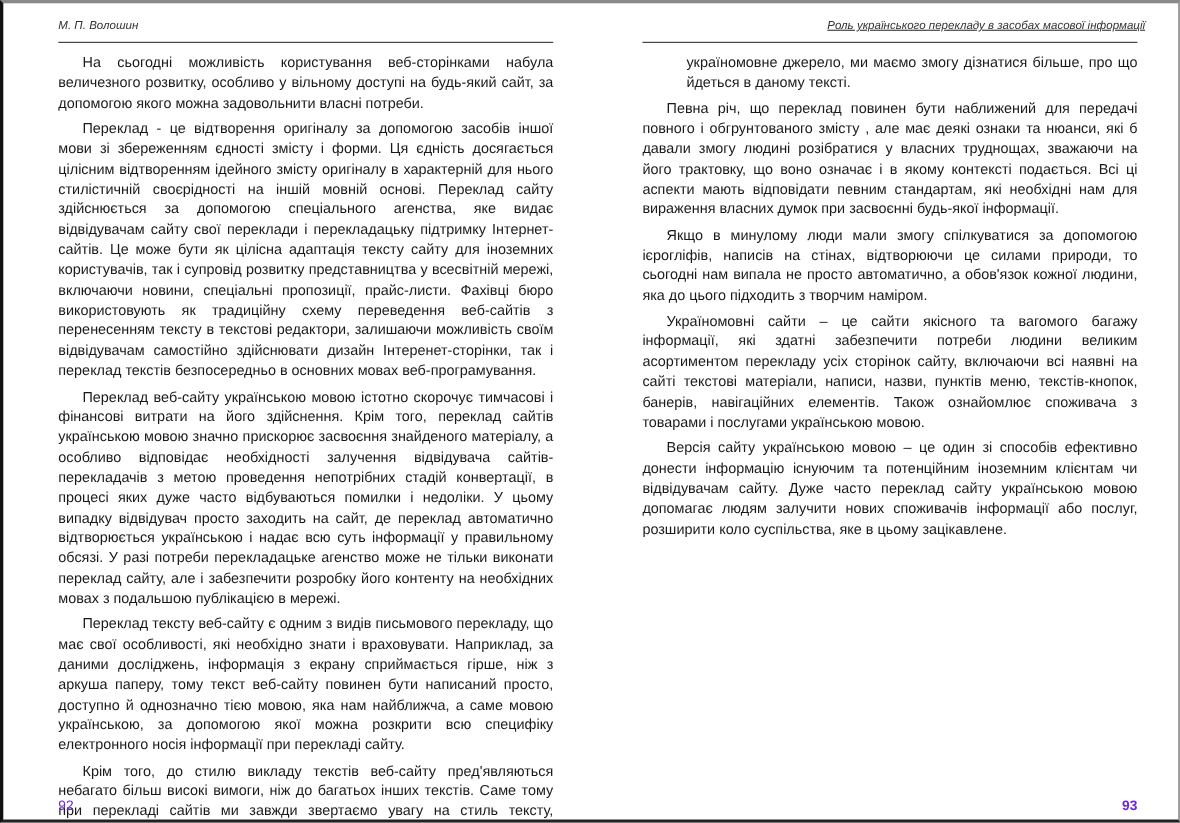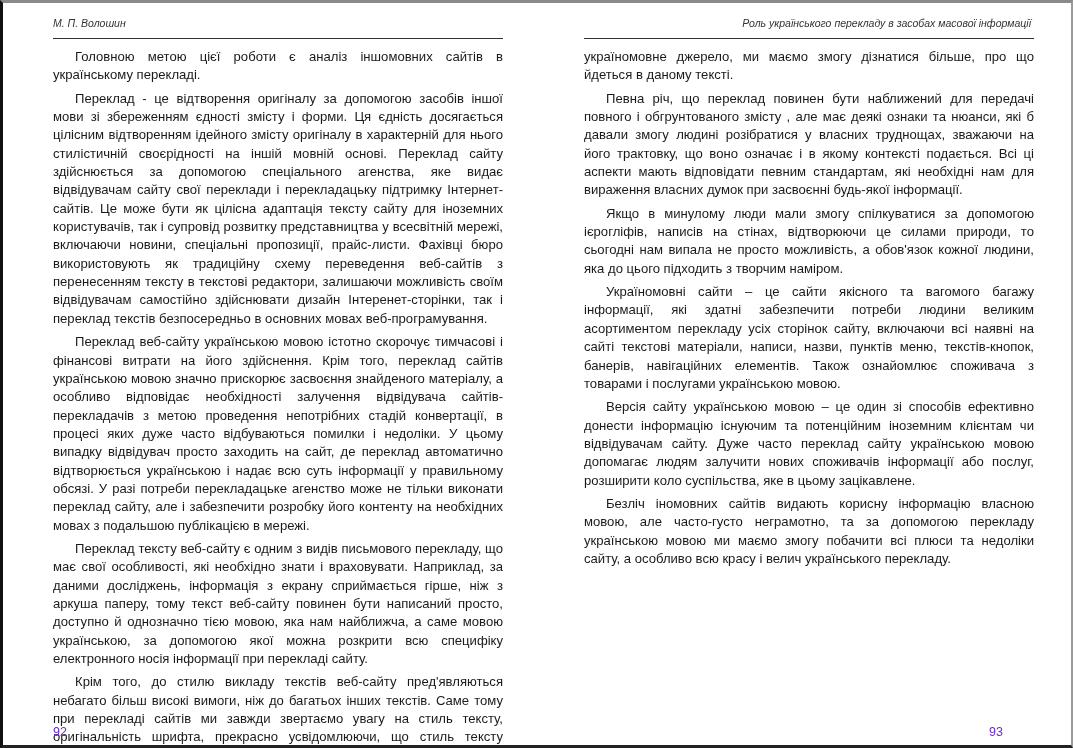--- a/index.html
+++ b/index.html
@@ -12,72 +12,71 @@
   }
   .frame {
     position: absolute; left: 0; top: 0; width: 1073px; height: 748px;
     box-sizing: border-box;
     border-top: 3px solid #8a8a8a;
     border-left: 3px solid #111;
     border-right: 2px solid #9a9a9a;
     border-bottom: 3px solid #222;
     background: #fff;
   }
-  .page { position: absolute; top: 0; height: 745px; }
+  .page { position: absolute; top: 0; height: 745px; padding-left: 10px; }
   .page.left { left: 0; width: 536px; }
   .page.right { left: 536px; width: 535px; }
   .running-head {
     position: absolute; top: 14px;
     font-style: italic; font-size: 10.5px; color: #333;
   }
   .left .running-head { left: 50px; }
-  .right .running-head { right: 43px; text-align: center; }
+  .right .running-head { right: 43px; text-align: center; text-decoration: underline; }
   .rule { position: absolute; top: 35px; height: 0; border-top: 1px solid #333; }
   .left .rule { left: 50px; width: 450px; }
   .right .rule { left: 45px; width: 450px; }
   .body {
     position: absolute; top: 45px;
     width: 450px;
     font-size: 13.1px; line-height: 18.35px;
     text-align: justify;
   }
   .left .body { left: 50px; }
   .right .body { left: 45px; }
   .body p { margin: 0 0 5px 0; text-indent: 22px; hyphens: manual; }
-  .body p.cont { text-indent: 0; }
+  .body p.cont { text-indent: 0; margin-left: 40px; }
   .folio { position: absolute; top: 722px; font-size: 12.5px; color: #6d28d9; }
   .left .folio { left: 50px; }
-  .right .folio { left: 450px; }
+  .right .folio { left: 481px; font-weight: bold; }
 </style>
 </head>
 <body>
 
 <div class="frame">
 
   <div class="page left">
     <div class="running-head">М. П. Волошин</div>
     <div class="rule"></div>
     <div class="body">
-      <p>Головною метою цієї роботи є аналіз іншомовних сайтів в українському перекладі.</p>
+      <p>На сьогодні можливість користування веб-сторінками набула величезного розвитку, особливо у вільному доступі на будь-який сайт, за допомогою якого можна задовольнити власні потреби.</p>
       <p>Переклад - це відтворення оригіналу за допомогою засобів іншої мови зі збереженням єдності змісту і форми. Ця єдність досягається цілісним відтворенням ідейного змісту оригіналу в характерній для нього стилістичній своєрідності на іншій мовній основі. Переклад сайту здійснюється за допомогою спеціального агенства, яке видає відвідувачам сайту свої переклади і перекладацьку підтримку Інтернет-сайтів. Це може бути як цілісна адаптація тексту сайту для іноземних користувачів, так і супровід розвитку представництва у всесвітній мережі, включаючи новини, спеціальні пропозиції, прайс-листи. Фахівці бюро використовують як традиційну схему переведення веб-сайтів з перенесенням тексту в текстові редактори, залишаючи можливість своїм відвідувачам самостійно здійснювати дизайн Інтеренет-сторінки, так і переклад текстів безпосередньо в основних мовах веб-програмування.</p>
       <p>Переклад веб-сайту українською мовою істотно скорочує тимчасові і фінансові витрати на його здійснення. Крім того, переклад сайтів українською мовою значно прискорює засвоєння знайденого матеріалу, а особливо відповідає необхідності залучення відвідувача сайтів-перекладачів з метою проведення непотрібних стадій конвертації, в процесі яких дуже часто відбуваються помилки і недоліки. У цьому випадку відвідувач просто заходить на сайт, де переклад автоматично відтворюється українською і надає всю суть інформації у правильному обсязі. У разі потреби перекладацьке агенство може не тільки виконати переклад сайту, але і забезпечити розробку його контенту на необхідних мовах з подальшою публікацією в мережі.</p>
       <p>Переклад тексту веб-сайту є одним з видів письмового перекладу, що має свої особливості, які необхідно знати і враховувати. Наприклад, за даними досліджень, інформація з екрану сприймається гірше, ніж з аркуша паперу, тому текст веб-сайту повинен бути написаний просто, доступно й однозначно тією мовою, яка нам найближча, а саме мовою українською, за допомогою якої можна розкрити всю специфіку електронного носія інформації при перекладі сайту.</p>
       <p>Крім того, до стилю викладу текстів веб-сайту пред'являються небагато більш високі вимоги, ніж до багатьох інших текстів. Саме тому при перекладі сайтів ми завжди звертаємо увагу на стиль тексту, оригінальність шрифта, прекрасно усвідомлюючи, що стиль тексту націлено на специфічну аудиторію.</p>
 
     </div>
     <div class="folio">92</div>
   </div>
 
   <div class="page right">
     <div class="running-head">Роль українського перекладу в засобах масової інформації</div>
     <div class="rule"></div>
     <div class="body">
       <p class="cont">україномовне джерело, ми маємо змогу дізнатися більше, про що йдеться в даному тексті.</p>
       <p>Певна річ, що переклад повинен бути наближений для передачі повного і обгрунтованого змісту , але має деякі ознаки та нюанси, які б давали змогу людині розібратися у власних труднощах, зважаючи на його трактовку, що воно означає і в якому контексті подається. Всі ці аспекти мають відповідати певним стандартам, які необхідні нам для вираження власних думок при засвоєнні будь-якої інформації.</p>
-      <p>Якщо в минулому люди мали змогу спілкуватися за допомогою ієрогліфів, написів на стінах, відтворюючи це силами природи, то сьогодні нам випала не просто можливість, а обов'язок кожної людини, яка до цього підходить з творчим наміром.</p>
+      <p>Якщо в минулому люди мали змогу спілкуватися за допомогою ієрогліфів, написів на стінах, відтворюючи це силами природи, то сьогодні нам випала не просто автоматично, а обов'язок кожної людини, яка до цього підходить з творчим наміром.</p>
       <p>Україномовні сайти – це сайти якісного та вагомого багажу інформації, які здатні забезпечити потреби людини великим асортиментом перекладу усіх сторінок сайту, включаючи всі наявні на сайті текстові матеріали, написи, назви, пунктів меню, текстів-кнопок, банерів, навігаційних елементів. Також ознайомлює споживача з товарами і послугами українською мовою.</p>
       <p>Версія сайту українською мовою – це один зі способів ефективно донести інформацію існуючим та потенційним іноземним клієнтам чи відвідувачам сайту. Дуже часто переклад сайту українською мовою допомагає людям залучити нових споживачів інформації або послуг, розширити коло суспільства, яке в цьому зацікавлене.</p>
-      <p>Безліч іномовних сайтів видають корисну інформацію власною мовою, але часто-густо неграмотно, та за допомогою перекладу українською мовою ми маємо змогу побачити всі плюси та недоліки сайту, а особливо всю красу і велич українського перекладу.</p>
     </div>
     <div class="folio">93</div>
   </div>
 
 </div>
 
 </body></html>

